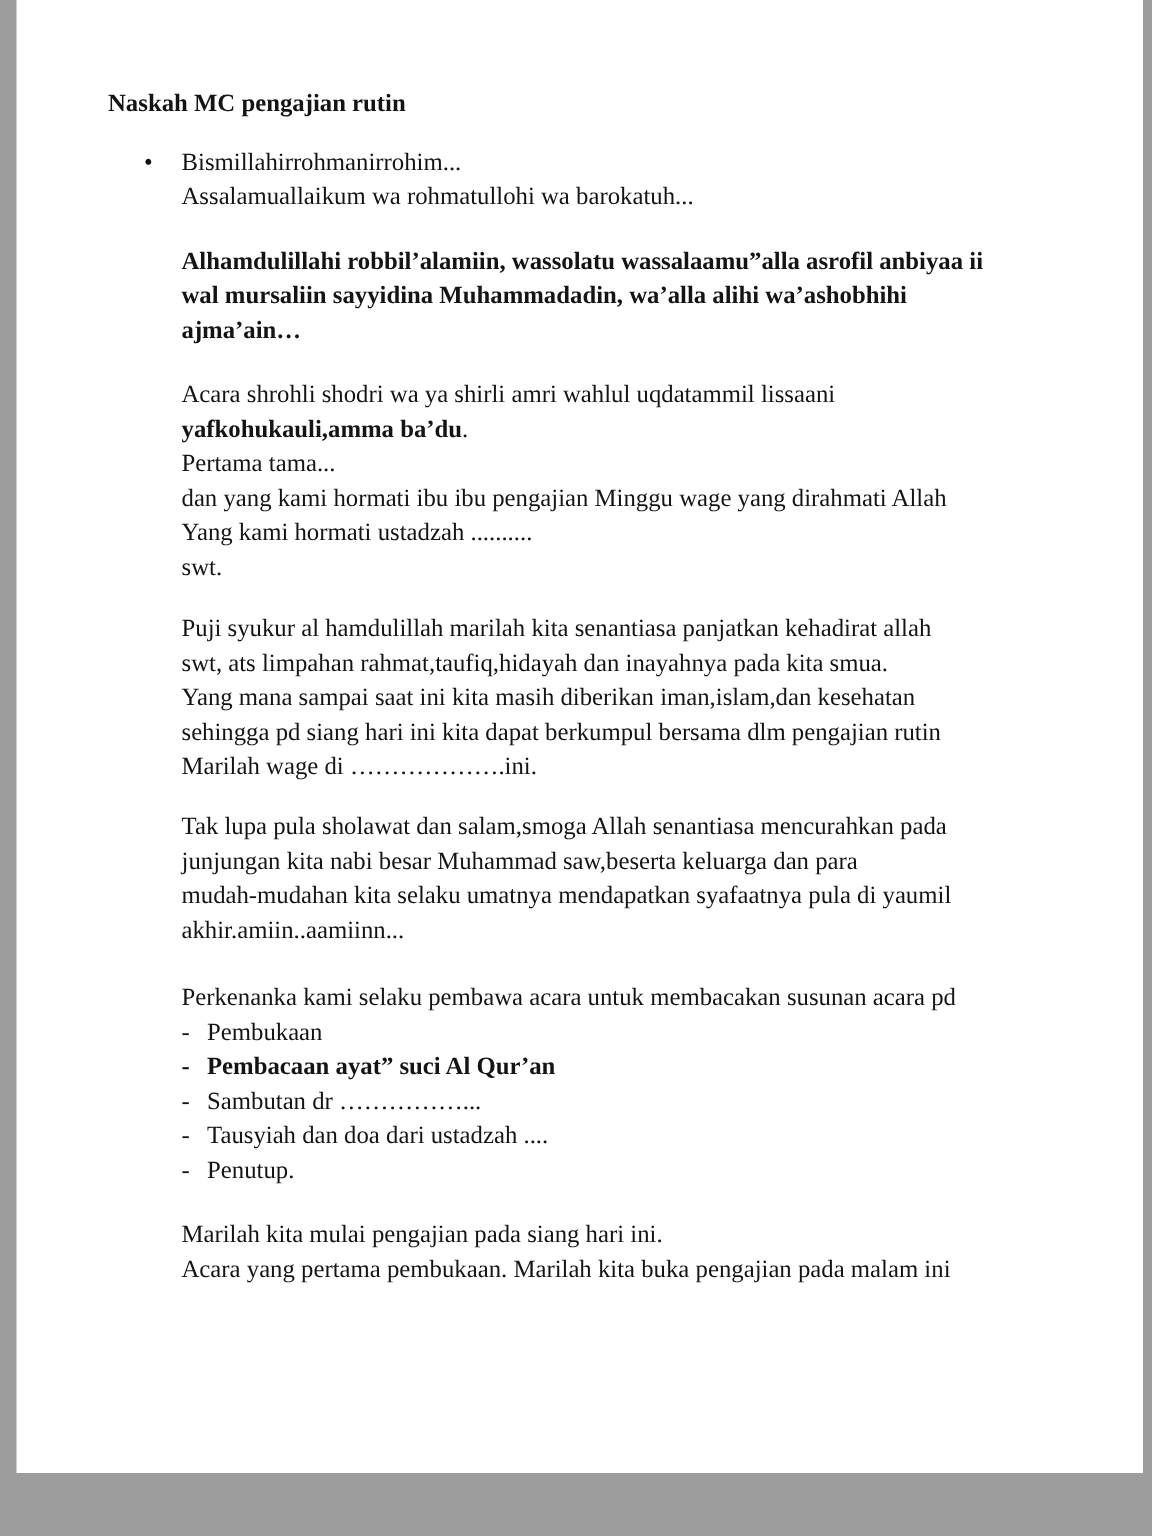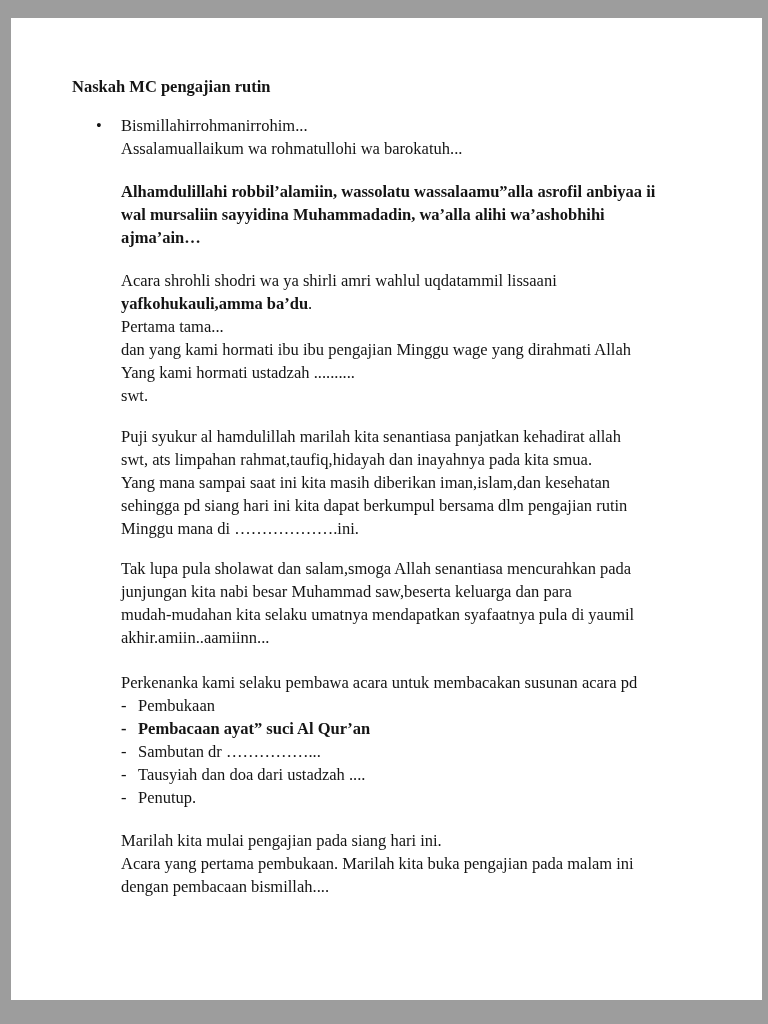--- a/index.html
+++ b/index.html
@@ -7,21 +7,21 @@
     width: 768px;
     height: 1024px;
     position: relative;
     background: #9d9d9d;
     font-family: "Liberation Serif", serif;
     overflow: hidden;
   }
   .page {
     position: absolute;
     left: 11px;
-    top: 18px;
+    top: 0;
     width: 751px;
     height: 982px;
     background: #ffffff;
   }
   .content {
     padding: 57px 70px 0 61px;
     font-size: 16.5px;
     line-height: 23px;
     color: #141414;
   }
@@ -64,32 +64,31 @@
         <div class="ln"><span class="b">yafkohukauli,amma ba’du</span><span>.</span></div>
         <div class="ln"><span>Pertama tama...</span></div>
         <div class="ln"><span>dan yang kami hormati ibu ibu pengajian Minggu wage yang dirahmati Allah</span></div>
         <div class="ln"><span>Yang kami hormati ustadzah ..........</span></div>
         <div class="ln"><span>swt.</span></div>
         <div class="gap" style="height: 18px;"></div>
         <div class="ln"><span>Puji syukur al hamdulillah marilah kita senantiasa panjatkan kehadirat allah</span></div>
         <div class="ln"><span>swt, ats limpahan rahmat,taufiq,hidayah dan inayahnya pada kita smua.</span></div>
         <div class="ln"><span>Yang mana sampai saat ini kita masih diberikan iman,islam,dan kesehatan</span></div>
         <div class="ln"><span>sehingga pd siang hari ini kita dapat berkumpul bersama dlm pengajian rutin</span></div>
-        <div class="ln"><span>Minggu mana di ……………….ini.</span></div>
+        <div class="ln"><span>Marilah wage di ……………….ini.</span></div>
         <div class="gap" style="height: 17px;"></div>
         <div class="ln"><span>Tak lupa pula sholawat dan salam,smoga Allah senantiasa mencurahkan pada</span></div>
         <div class="ln"><span>junjungan kita nabi besar Muhammad saw,beserta keluarga dan para</span></div>
         <div class="ln"><span>mudah-mudahan kita selaku umatnya mendapatkan syafaatnya pula di yaumil</span></div>
         <div class="ln"><span>akhir.amiin..aamiinn...</span></div>
         <div class="gap" style="height: 22px;"></div>
         <div class="ln"><span>Perkenanka kami selaku pembawa acara untuk membacakan susunan acara pd</span></div>
         <div class="ln"><span class="dash">-</span><span>Pembukaan</span></div>
         <div class="ln"><span class="dash b">-</span><span class="b">Pembacaan ayat” suci Al Qur’an</span></div>
         <div class="ln"><span class="dash">-</span><span>Sambutan dr ……………...</span></div>
         <div class="ln"><span class="dash">-</span><span>Tausyiah dan doa dari ustadzah ....</span></div>
         <div class="ln"><span class="dash">-</span><span>Penutup.</span></div>
         <div class="gap" style="height: 20px;"></div>
         <div class="ln"><span>Marilah kita mulai pengajian pada siang hari ini.</span></div>
         <div class="ln"><span>Acara yang pertama pembukaan. Marilah kita buka pengajian pada malam ini</span></div>
-        <div class="ln"><span>dengan pembacaan bismillah....</span></div>
       </div>
   </div>
 </div>
 
 </body></html>

